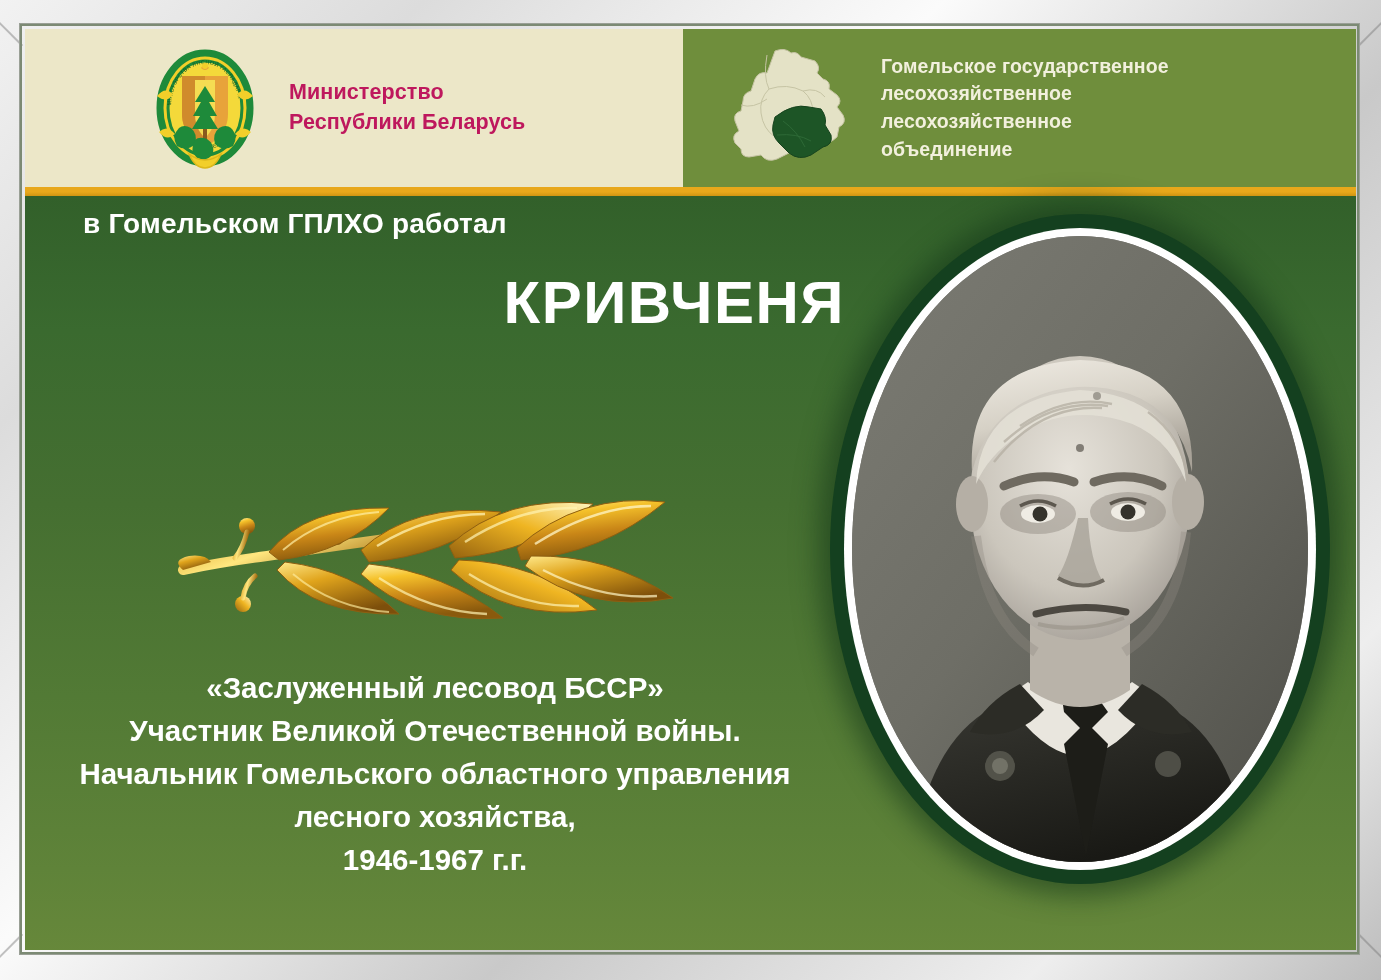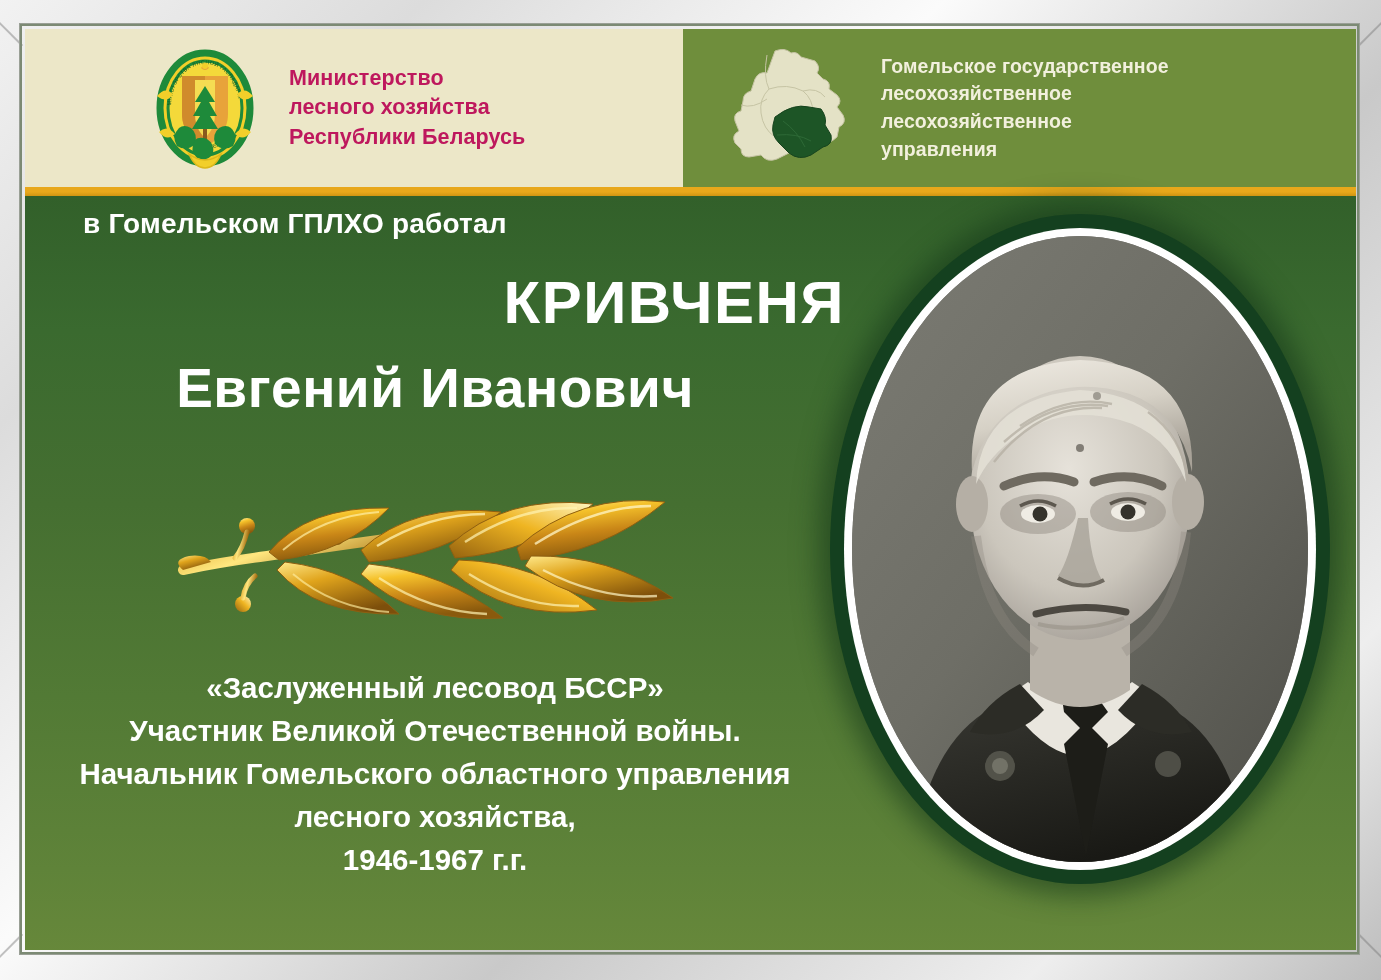--- a/index.html
+++ b/index.html
@@ -172,21 +172,20 @@
             <path d="M40 108 q16 12 32 0 q-6 14 -16 14 q-10 0 -16 -14z" fill="none" stroke="#dcb81c" stroke-width="1.5"></path>
 
             <path d="M8 50 q8 -10 16 -2 q-6 10 -16 2z" fill="#f2cf2a"></path>
             <path d="M104 50 q-8 -10 -16 -2 q6 10 16 2z" fill="#f2cf2a"></path>
             <path d="M10 86 q8 -8 16 2 q-8 8 -16 -2z" fill="#f2cf2a"></path>
             <path d="M102 86 q-8 -8 -16 2 q8 8 16 -2z" fill="#f2cf2a"></path>
           </svg>
         </div>
         <div class="hdr-text">
           <div>Министерство</div>
-          <div>лесного хозяйства</div>
           <div>Республики Беларусь</div>
         </div>
       </div>
 
       <div class="hdr-right">
         <div class="map">
           <svg viewBox="0 0 128 126" width="128" height="126">
 
             <path d="M52 6 q10 -4 16 2 q6 -2 10 4 l14 4 q6 6 2 12 l6 6 q8 2 6 10 l8 6 q6 6 0 12
                      l6 8 q4 8 -4 12 l-2 10 q-8 8 -18 6 l-10 8 q-10 6 -20 2 l-12 6 q-10 4 -16 -4
@@ -205,34 +204,33 @@
             <g stroke="#2f6b38" stroke-width="0.9" fill="none">
               <path d="M60 76 q14 10 22 26"></path>
               <path d="M54 90 q20 -2 34 6"></path>
             </g>
           </svg>
         </div>
         <div class="hdr-text">
           <div>Гомельское государственное</div>
           <div>лесохозяйственное</div>
           <div>лесохозяйственное</div>
-          <div>управления</div>
+          <div>объединение</div>
         </div>
       </div>
     </div>
 
     <div class="gold-rule"></div>
 
     <div class="body-area">
 
       <div class="left-col">
 
         <div class="kicker">в Гомельском ГПЛХО работал</div>
         <div class="surname">КРИВЧЕНЯ</div>
-        <div class="givenname">Евгений Иванович</div>
 
         <div class="laurel">
           <svg viewBox="0 0 520 190" width="520" height="190">
             <defs>
               <linearGradient id="g1" x1="0" y1="0" x2="0.3" y2="1">
                 <stop offset="0%" stop-color="#fff2a8"></stop>
                 <stop offset="28%" stop-color="#f5c22b"></stop>
                 <stop offset="62%" stop-color="#c98617"></stop>
                 <stop offset="100%" stop-color="#8a5a0d"></stop>
               </linearGradient>

